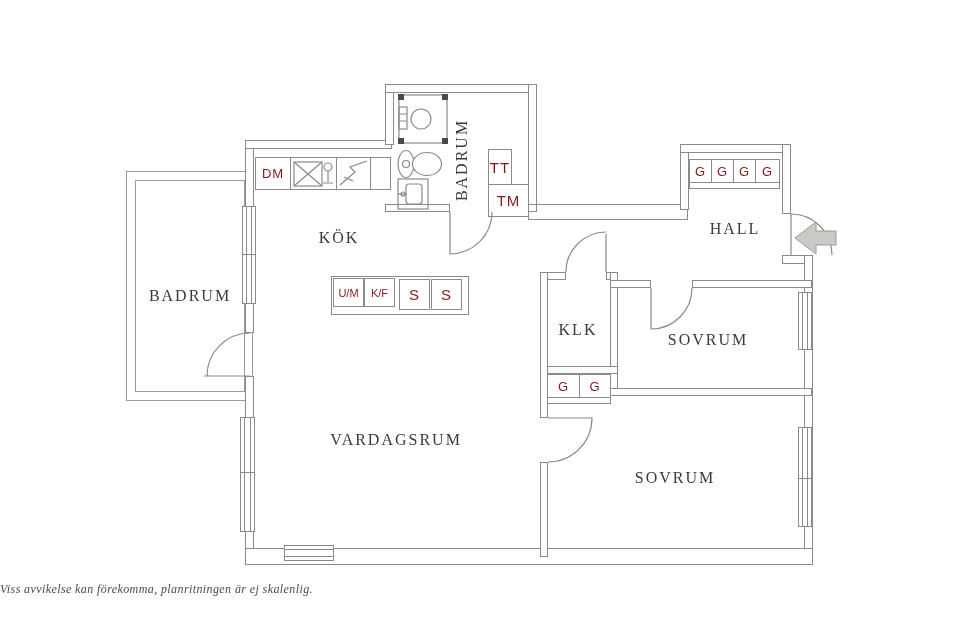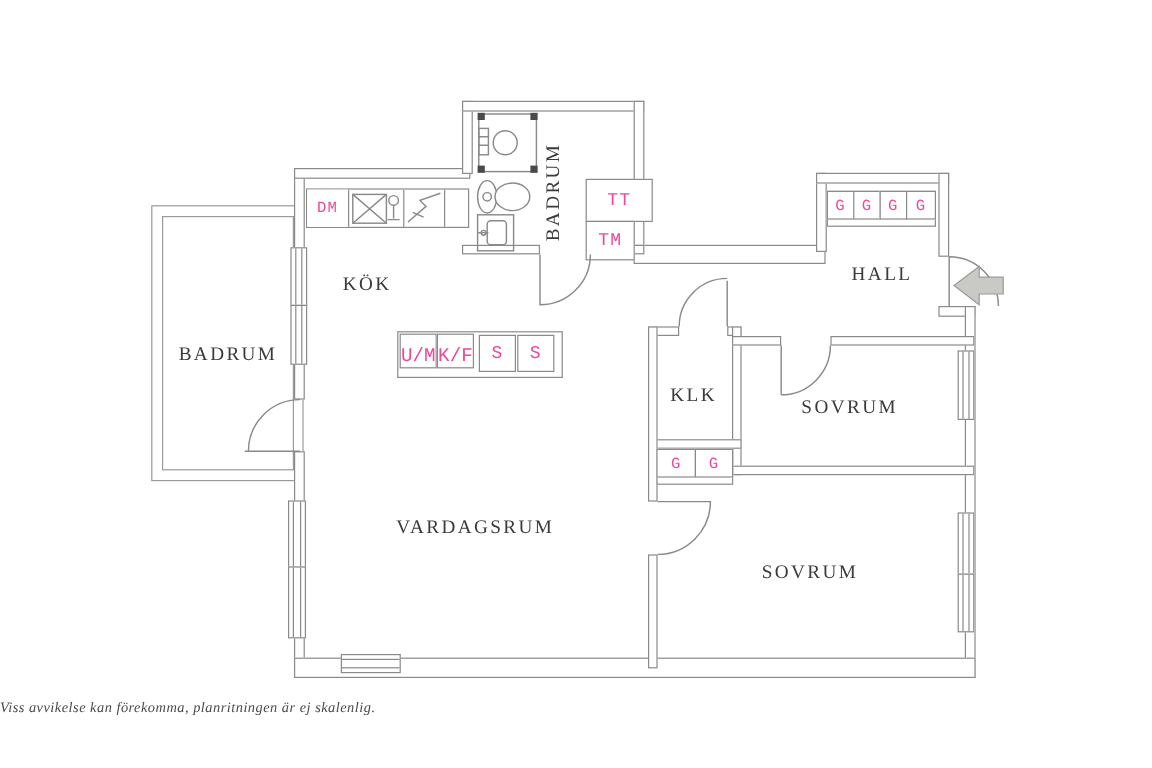--- a/index.html
+++ b/index.html
@@ -2,32 +2,32 @@
 <html><head>
 <meta charset="utf-8">
 <style>
   html,body{margin:0;padding:0;background:#ffffff;}
   #plan{position:relative;width:960px;height:640px;background:#fff;overflow:hidden;
         font-family:"Liberation Serif",serif;color:#3a3a3a;}
   .wall{position:absolute;background:#fff;border:1px solid #8a8a8a;box-sizing:border-box;z-index:2;}
   .rail{position:absolute;background:#fff;border:1px solid #9a9a9a;box-sizing:border-box;z-index:1;}
   .box{position:absolute;background:#fff;border:1px solid #8a8a8a;box-sizing:border-box;
        display:flex;align-items:center;justify-content:center;z-index:3;
-       font-family:Liberation Mono, monospace;color:#ec4899;}
+       font-family:Liberation Sans, sans-serif;color:#7f1d1d;}
   .window-v{position:absolute;background:#fff;border:1px solid #8a8a8a;box-sizing:border-box;z-index:4;}
   .window-v::before{content:"";position:absolute;top:0;bottom:0;left:3px;right:3px;
        border-left:1px solid #8a8a8a;border-right:1px solid #8a8a8a;}
   .window-h{position:absolute;background:#fff;border:1px solid #8a8a8a;box-sizing:border-box;z-index:4;}
   .window-h::before{content:"";position:absolute;left:0;right:0;top:3px;bottom:3px;
        border-top:1px solid #8a8a8a;border-bottom:1px solid #8a8a8a;}
   .room-label{position:absolute;transform:translate(-50%,-50%);font-size:16px;
        letter-spacing:2px;white-space:nowrap;z-index:6;}
   .room-label.vertical{transform:translate(-50%,-50%) rotate(-90deg);}
   .small-label{font-size:13px;letter-spacing:1px;}
-  .tiny-label{font-size:16px;letter-spacing:0;align-items:flex-end;}
+  .tiny-label{font-size:11px;letter-spacing:0;}
   .mid-label{font-size:15px;letter-spacing:1px;}
   #arc-layer{position:absolute;left:0;top:0;z-index:5;pointer-events:none;}
   .divider{position:absolute;background:#8a8a8a;z-index:3;}
   #caption{position:absolute;left:0;right:0;top:582px;
        font-style:italic;font-size:12px;color:#4a4a4a;z-index:6;letter-spacing:0.4px;}
 </style>
 </head>
 <body>
 
 <div id="plan">
@@ -85,21 +85,21 @@
   <div class="box tiny-label" style="left:364px;top:278px;width:31px;height:29px;">
     <span>K/F</span>
   </div>
   <div class="box mid-label" style="left:399px;top:279px;width:31px;height:31px;">
     <span>S</span>
   </div>
   <div class="box mid-label" style="left:431px;top:279px;width:31px;height:31px;">
     <span>S</span>
   </div>
 
-  <div class="box mid-label" style="left:488px;top:149px;width:56px;height:36px;">
+  <div class="box mid-label" style="left:488px;top:149px;width:24px;height:36px;">
     <span>TT</span>
   </div>
   <div class="box mid-label" style="left:488px;top:184px;width:41px;height:33px;">
     <span>TM</span>
   </div>
 
   <div class="box" style="left:689px;top:159px;width:91px;height:30px;"></div>
   <div class="box small-label" style="left:689px;top:159px;width:23px;height:24px;">
     <span>G</span>
   </div>
@@ -162,21 +162,21 @@
       <circle cx="328" cy="167" r="4"></circle>
       <path d="M328,171 V182 M323,183 H333"></path>
     </g>
     <g stroke="#8a8a8a" fill="none" stroke-width="1.2">
       <path d="M340,185 L355,172 L350,167 L367,161"></path>
       <path d="M344,177 L353,181"></path>
     </g>
   </svg>
 
   <div class="room-label" style="left:190px;top:296px;">BADRUM</div>
-  <div class="room-label" style="left:306px;top:238px;">KÖK</div>
+  <div class="room-label" style="left:339px;top:238px;">KÖK</div>
   <div class="room-label vertical" style="left:462px;top:160px;">BADRUM</div>
   <div class="room-label" style="left:735px;top:229px;">HALL</div>
   <div class="room-label" style="left:578px;top:330px;">KLK</div>
   <div class="room-label" style="left:708px;top:340px;">SOVRUM</div>
   <div class="room-label" style="left:675px;top:478px;">SOVRUM</div>
   <div class="room-label" style="left:396px;top:440px;">VARDAGSRUM</div>
 
   <div id="caption">Viss avvikelse kan förekomma, planritningen är ej skalenlig.</div>
 
 </div>

